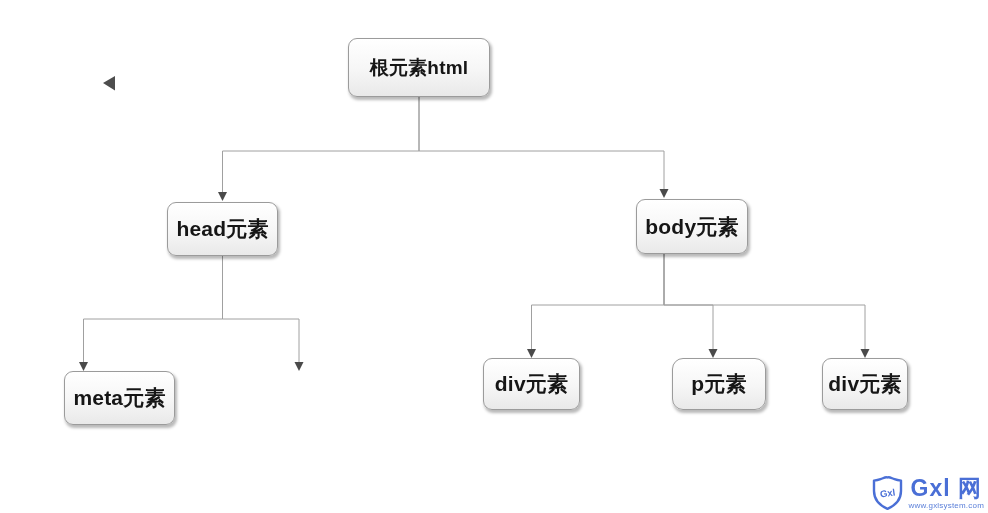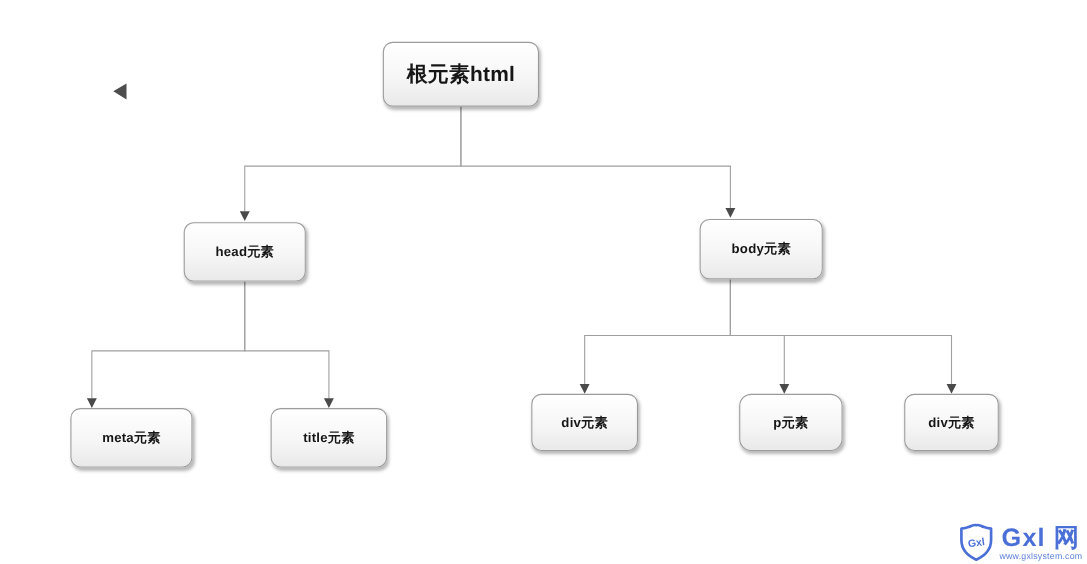--- a/index.html
+++ b/index.html
@@ -24,21 +24,21 @@
   .node {
     position: absolute;
     display: flex;
     align-items: center;
     justify-content: center;
     box-sizing: border-box;
     background: linear-gradient(180deg, #ffffff 0%, #f6f6f6 55%, #e9e9e9 100%);
     border: 1px solid #9b9b9b;
     border-radius: 9px;
     box-shadow: 1.5px 2.5px 3px rgba(0,0,0,0.28);
-    font-size: 12px;
+    font-size: 21px;
     font-weight: 600;
     color: #161616;
     letter-spacing: 0.2px;
     white-space: nowrap;
   }
   .node.root { font-size: 19px; }
   .collapse-triangle {
     position: absolute;
     left: 101px;
     top: 74px;
@@ -106,23 +106,20 @@
   </div>
 
   <div class="node" style="left:608px; top:199px; width:112px; height:55px;margin-left:28px;">
     <span>body元素</span>
   </div>
 
   <div class="node" style="left:28px;  top:371px; width:111px; height:54px;margin-left:36px;">
     <span>meta元素</span>
   </div>
 
-  <div class="node" style="left:246px; top:371px; width:106px; height:54px;">
-    <span>title元素</span>
-  </div>
 
   <div class="node" style="left:483px; top:358px; width:97px;  height:52px;">
     <span>div元素</span>
   </div>
 
   <div class="node" style="left:672px; top:358px; width:94px;  height:52px;border-radius:11px;">
     <span>p元素</span>
   </div>
 
   <div class="node" style="left:822px; top:358px; width:86px;  height:52px;">

